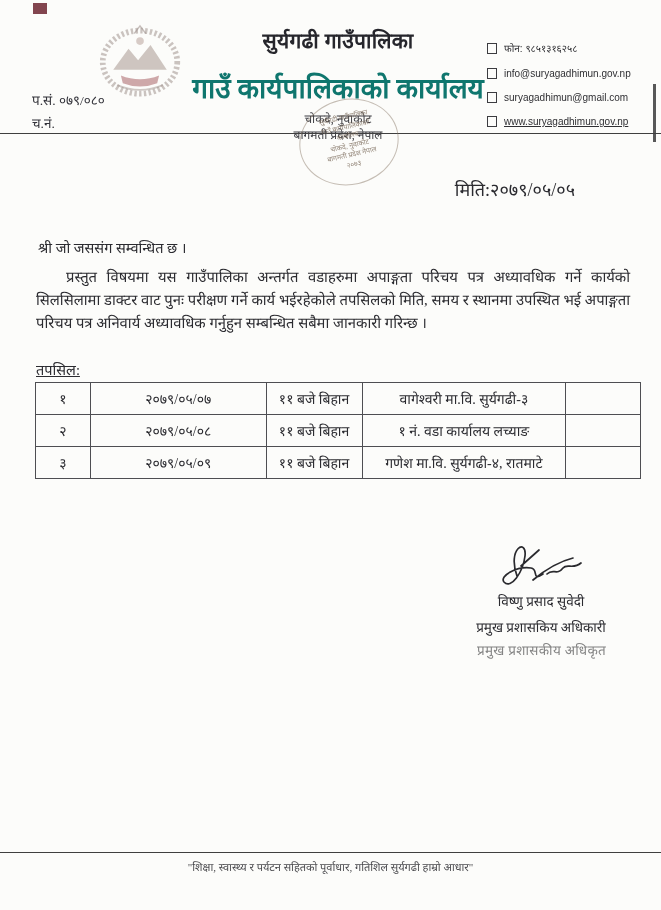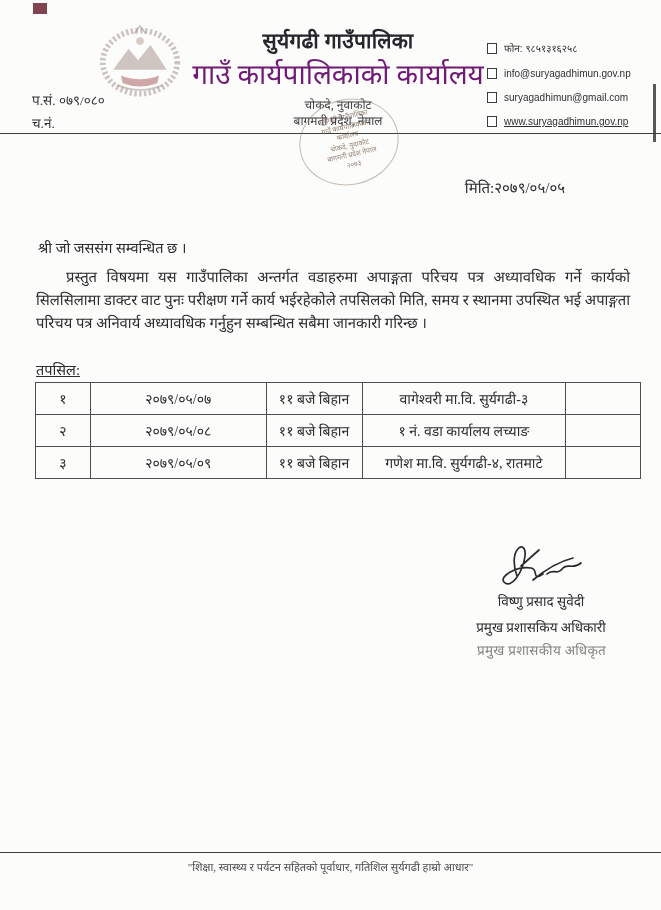--- a/index.html
+++ b/index.html
@@ -5,37 +5,37 @@
   html,body{margin:0;padding:0;background:#e8e8e6;}
   .page{
     position:relative;width:661px;height:910px;margin:0 auto;
     background:#fcfcfa;overflow:hidden;
     font-family:"Liberation Serif","DejaVu Serif",serif;color:#2b2b30;
   }
   
   .emblem{position:absolute;left:92px;top:22px;width:96px;height:86px;opacity:.8;}
   .title-block{position:absolute;left:168px;top:26px;width:340px;text-align:center;}
   .t1{font-size:21px;font-weight:bold;letter-spacing:.3px;color:#26262c;}
-  .t2{font-size:28px;font-weight:normal;margin-top:0;color:#701a75;}
+  .t2{font-size:28px;font-weight:bold;margin-top:14px;color:#0f766e;}
   .addr{font-size:12px;margin-top:5px;line-height:16px;color:#3d3d42;}
   .contacts{position:absolute;left:487px;top:41px;font-size:10px;color:#2f2f33;
     font-family:"Liberation Sans","DejaVu Sans",sans-serif;}
   .contact-row{display:flex;align-items:center;margin-bottom:13px;}
   .cb{width:8px;height:9px;border:1.3px solid #3c3c40;margin-right:7px;flex:none;background:transparent;}
   .contact-row.web .txt{text-decoration:underline;}
   .refs{position:absolute;left:32px;top:89px;font-size:13.5px;line-height:23px;color:#33333a;}
   .hr1{position:absolute;left:0;top:133px;width:661px;border-top:1.6px solid #3f3f3f;}
   .seal{
     position:absolute;left:299px;top:99px;width:100px;height:86px;
     border:1px solid rgba(130,112,96,.45);border-radius:50%;
     transform:rotate(-13deg);text-align:center;color:rgba(120,104,88,.8);
     font-size:7px;line-height:9.5px;padding-top:13px;box-sizing:border-box;z-index:2;
   }
   
-  .date{position:absolute;right:96px;top:177px;font-size:15px;}
+  .date{position:absolute;right:86px;top:177px;font-size:18px;}
   .subject{position:absolute;left:0;top:201px;width:661px;text-align:center;font-size:14.5px;}
   .addressee{position:absolute;left:38px;top:237px;font-size:14.5px;}
   .bodytext{position:absolute;left:36px;top:266px;width:594px;font-size:14.8px;
     line-height:23px;text-align:justify;text-indent:30px;}
   .tapasil{position:absolute;left:36px;top:359px;font-size:14.5px;text-decoration:underline;}
   
   .sched{position:absolute;left:35px;top:382px;width:606px;border-collapse:collapse;font-size:14px;}
   .sched th,.sched td{border:1.3px solid #4e4e52;text-align:center;font-weight:normal;padding:2px 4px;}
   .sched th{height:22px;}
   .sched td{height:27px;}

